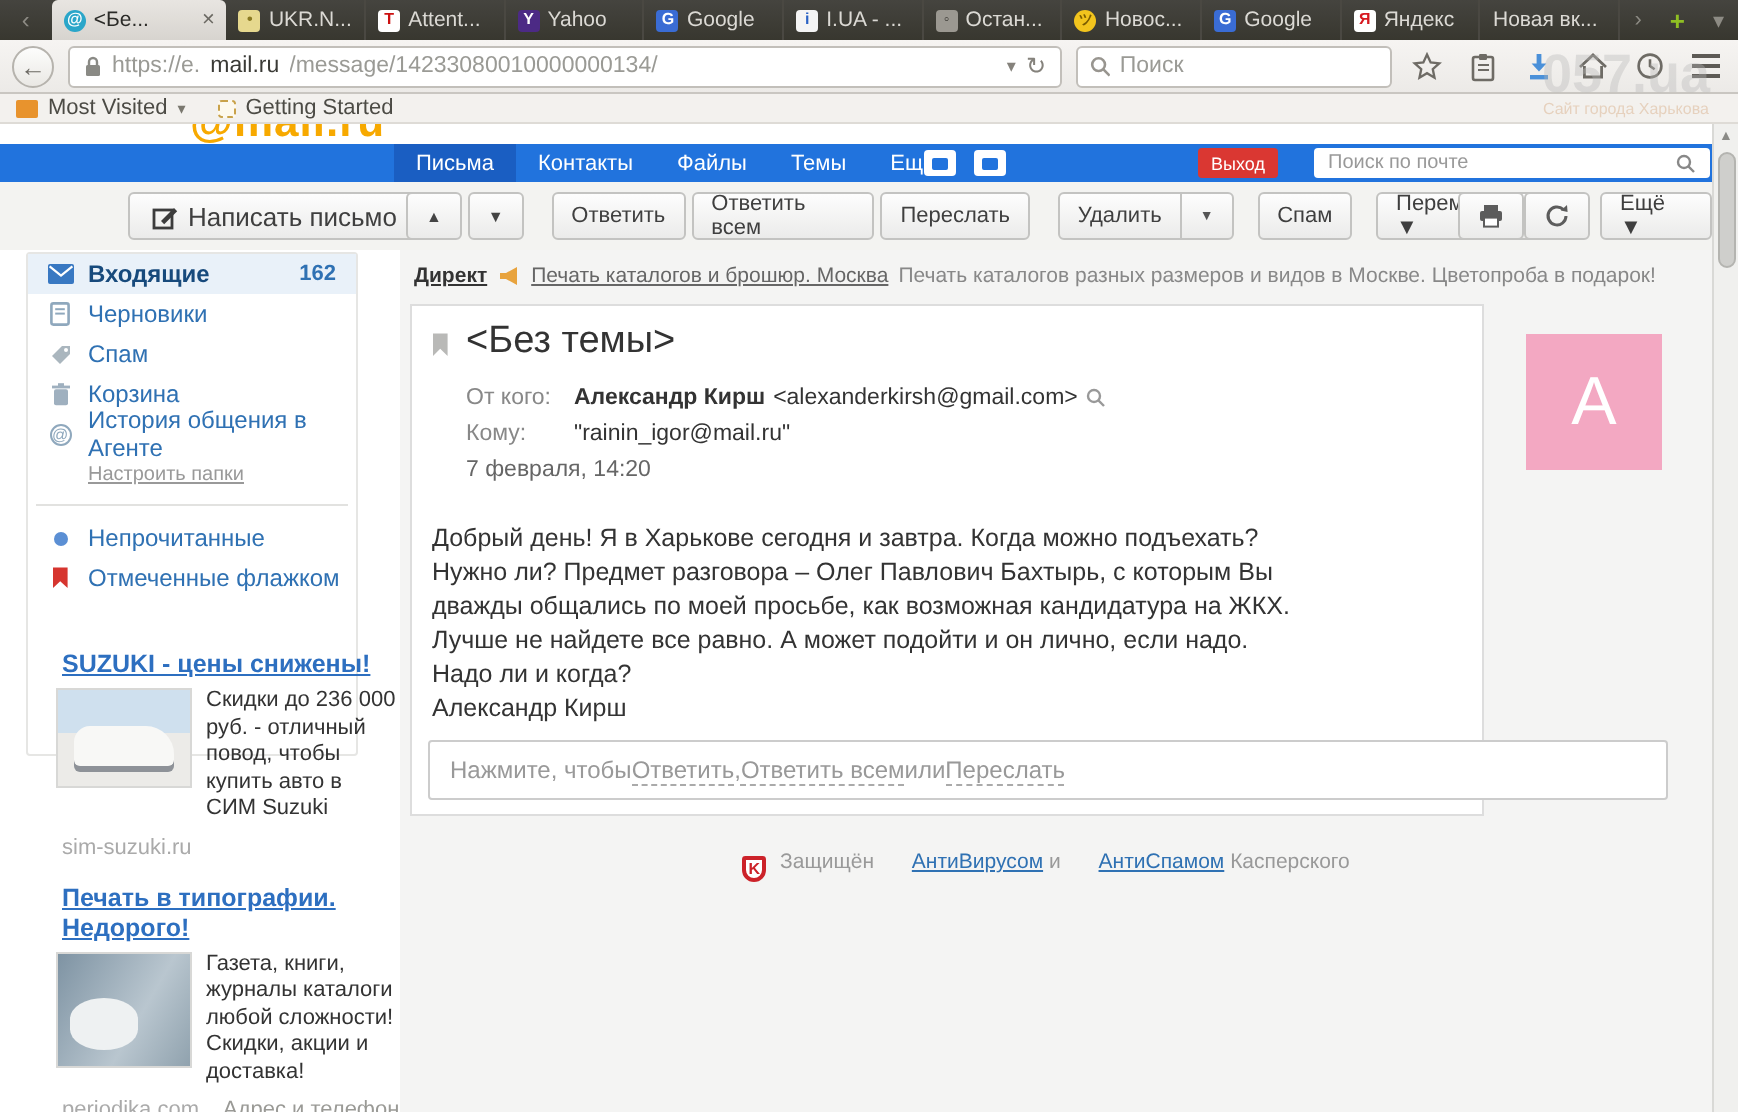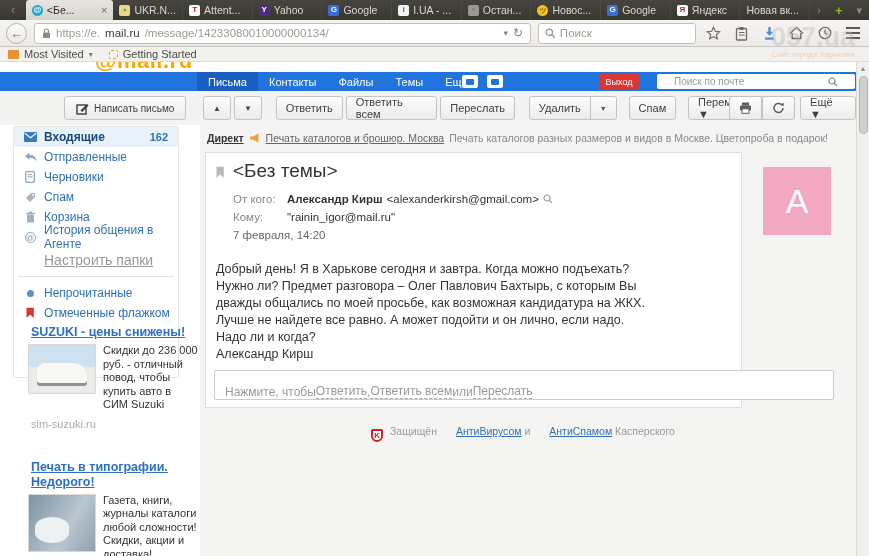--- a/index.html
+++ b/index.html
@@ -73,29 +73,29 @@
   .bluebar { position:absolute; top:10px; left:0; width:856px; height:19px; background:#2173dd; }
   .bluenav { position:absolute; left:197px; top:0; height:19px; display:flex; align-items:center; }
   .bn-item { color:#fff; font-size:11px; padding:0 11px; height:19px; display:flex; align-items:center; }
   .bn-item.active { background:#1a5ec2; }
   .hic { position:absolute; top:3px; width:16px; height:13px; background:#fff; border-radius:2px;
          display:flex; align-items:center; justify-content:center; }
   .hic i { display:block; width:8px; height:6px; background:#2173dd; border-radius:1px; }
   .logout-btn { position:absolute; left:599px; top:2px; width:40px; height:15px; background:#da3732;
                 border-radius:2px; color:#fff; font-size:9px; display:flex; align-items:center; justify-content:center; }
   .mail-search { position:absolute; left:657px; top:2px; width:198px; height:15px; background:#fff;
-                 border-radius:2px; display:flex; align-items:center; padding:0 17px; gap:4px; }
+                 border-radius:2px; display:flex; align-items:center; padding:0 7px; gap:4px; }
   .mail-search input { border:none; outline:none; flex:1; font-size:10px; color:#666; background:transparent;
                        font-family:"Liberation Sans",sans-serif; }
   .mail-search input::placeholder { color:#999; }
 
   .graystrip { position:absolute; top:29px; left:0; width:856px; height:34px; background:#f3f3f1; }
   .btn { height:24px; display:inline-flex; align-items:center; padding:0 9px; font-size:11px; color:#3f3f3f;
          background:linear-gradient(#fdfdfd,#ebebea); border:1px solid #c3c3c1; border-radius:3px; gap:5px; }
-  .compose-btn { position:absolute; left:64px; top:5px; font-size:10px; padding:0 11px; }
+  .compose-btn { position:absolute; left:64px; top:5px; font-size:13px; padding:0 11px; }
   .mtoolbar { position:absolute; left:203px; top:5px; display:flex; align-items:center; }
   .grp { display:flex; }
   .grp .btn + .btn { margin-left:3px; }
   .grp .btn.joined { margin-left:-1px; border-radius:0 3px 3px 0; }
   .grp .btn.joinedL { border-radius:3px 0 0 3px; }
   .gap14 { width:14px; } .gap12 { width:12px; }
   .caret-s { font-size:7px; color:#555; }
   .arrow-s { font-size:8px; color:#444; }
   .right-icons { position:absolute; left:729px; top:5px; display:flex; }
 
@@ -104,21 +104,21 @@
   .folderbox { position:absolute; top:1px; left:13px; width:166px; height:252px;
                border:1px solid #e6e6e4; border-radius:2px; background:#fff; }
   .frow { height:20px; display:flex; align-items:center; padding-left:9px; gap:7px;
           font-size:12px; color:#2f71b3; }
   .frow.active { background:#e9f1f9; color:#174a7c; font-weight:bold; }
   .frow .cnt { margin-left:auto; padding-right:10px; font-size:11px; font-weight:bold; color:#2f71b3; }
   .f-ic { width:14px; flex:none; display:inline-flex; justify-content:center; }
   .at-ic { width:11px; height:11px; border:1px solid #8fa8bd; border-radius:50%; color:#8fa8bd;
            font-size:8px; display:inline-flex; align-items:center; justify-content:center; }
   .dot-ic { width:7px; height:7px; border-radius:50%; background:#5b8fd4; }
-  .cfg-link { margin:5px 0 0 30px; font-size:14px; color:#999; text-decoration:underline; display:inline-block; }
+  .cfg-link { margin:5px 0 0 30px; font-size:10px; color:#999; text-decoration:underline; display:inline-block; }
   .fdivider { border-top:1px solid #e2e2e0; margin:7px 4px 6px 4px; }
 
   .ads { position:absolute; top:200px; left:0; width:200px; }
   .ad-title { margin-left:31px; font-size:12.5px; font-weight:bold; color:#2d6fc0;
               text-decoration:underline; line-height:15px; width:160px; }
   .ad-body { display:flex; margin:4px 0 0 28px; gap:7px; }
   .ad-img { width:68px; height:50px; flex:none; border:1px solid #d8d8d6; position:relative; overflow:hidden; }
   .img-car { background:linear-gradient(#cfe0ee 45%, #ecebe8 45%); }
   .img-car i { position:absolute; left:8px; top:18px; width:50px; height:20px; background:#f8f8f6;
                border-radius:8px 14px 3px 3px; box-shadow:0 3px 0 #8e9298; }
@@ -141,21 +141,21 @@
   .subject { position:absolute; left:27px; top:7px; font-size:19px; color:#333; }
   .meta { position:absolute; left:27px; top:37px; font-size:11.5px; color:#333; line-height:18px; }
   .meta .lab { color:#888; display:inline-block; width:50px; }
   .meta b { font-weight:bold; }
   .meta .mrow { display:flex; align-items:center; gap:4px; }
   .mdate { color:#666; }
   .avatar { position:absolute; left:557px; top:14px; width:68px; height:68px; background:#f3a8c2;
             color:#fff; font-size:34px; display:flex; align-items:center; justify-content:center; }
   .mbody { position:absolute; left:10px; top:108px; font-size:12.5px; color:#333; line-height:17px; }
   .replybox { position:absolute; left:8px; bottom:7px; width:620px; height:30px; background:#fff;
-              border:1px solid #ccc; border-radius:2px; display:flex; align-items:flex-end;
+              border:1px solid #ccc; border-radius:2px; display:flex; align-items:center;
               padding:0 10px; font-size:12px; color:#999; }
   .rp-link { border-bottom:1px dashed #aaa; }
 
   .ksp-line { position:absolute; top:300px; left:5px; width:636px; text-align:center; font-size:10.5px;
               color:#999; }
   .ksp-line .lnk { color:#2f71b3; text-decoration:underline;margin-left:16px; }
   .kshield { display:inline-block; width:12px; height:13px; background:#fff; border:2px solid #cc2229;
              border-radius:2px 2px 7px 7px; color:#cc2229; font-size:8px; font-weight:bold;
              text-align:center; line-height:10px; vertical-align:-3px; margin-right:4px; }
   .kshield::after { content:"K"; }
@@ -387,28 +387,20 @@
           <svg width="13" height="10">
               <rect width="13" height="10" rx="1" fill="#3878c2"></rect>
               <path d="M0.8 1.2 L6.5 5.8 L12.2 1.2" stroke="#fff" fill="none" stroke-width="1.1"></path>
             </svg>
         </span>
         <span>Входящие</span>
         <span class="cnt">162</span>
       </div>
       <div class="frow">
         <span class="f-ic">
-          <svg width="13" height="10">
-              <path d="M5.5 0.5 L1 4.2 L5.5 7.8 V5.7 C9 5.7 11 6.8 12.3 9.3 C12.3 4.7 9.4 3 5.5 3 Z" fill="#8fa8bd"></path>
-            </svg>
-        </span>
-        <span>Отправленные</span>
-      </div>
-      <div class="frow">
-        <span class="f-ic">
           <svg width="10" height="12">
               <rect x="0.7" y="0.7" width="8.6" height="10.6" rx="1" fill="none" stroke="#8fa8bd" stroke-width="1.3"></rect>
               <line x1="2.6" y1="3.6" x2="7.4" y2="3.6" stroke="#8fa8bd"></line>
               <line x1="2.6" y1="5.8" x2="7.4" y2="5.8" stroke="#8fa8bd"></line>
             </svg>
         </span>
         <span>Черновики</span>
       </div>
       <div class="frow">
         <span class="f-ic">
@@ -456,21 +448,21 @@
     <div class="ads">
       <div class="ad-title">SUZUKI - цены снижены!</div>
       <div class="ad-body">
         <span class="ad-img img-car">
             <i></i>
           </span>
         <span class="ad-text">Скидки до 236 000 руб. - отличный повод, чтобы купить авто в СИМ Suzuki</span>
       </div>
       <div class="ad-src">sim-suzuki.ru</div>
 
-      <div class="ad-title" style="margin-top:30px">Печать в типографии. Недорого!</div>
+      <div class="ad-title" style="margin-top:12px">Печать в типографии. Недорого!</div>
       <div class="ad-body">
         <span class="ad-img img-press">
             <i></i>
           </span>
         <span class="ad-text">Газета, книги, журналы каталоги любой сложности! Скидки, акции и доставка!</span>
       </div>
       <div class="ad-src">
         <span>periodika.com</span><span class="extra">Адрес и телефон</span>
       </div>
 

